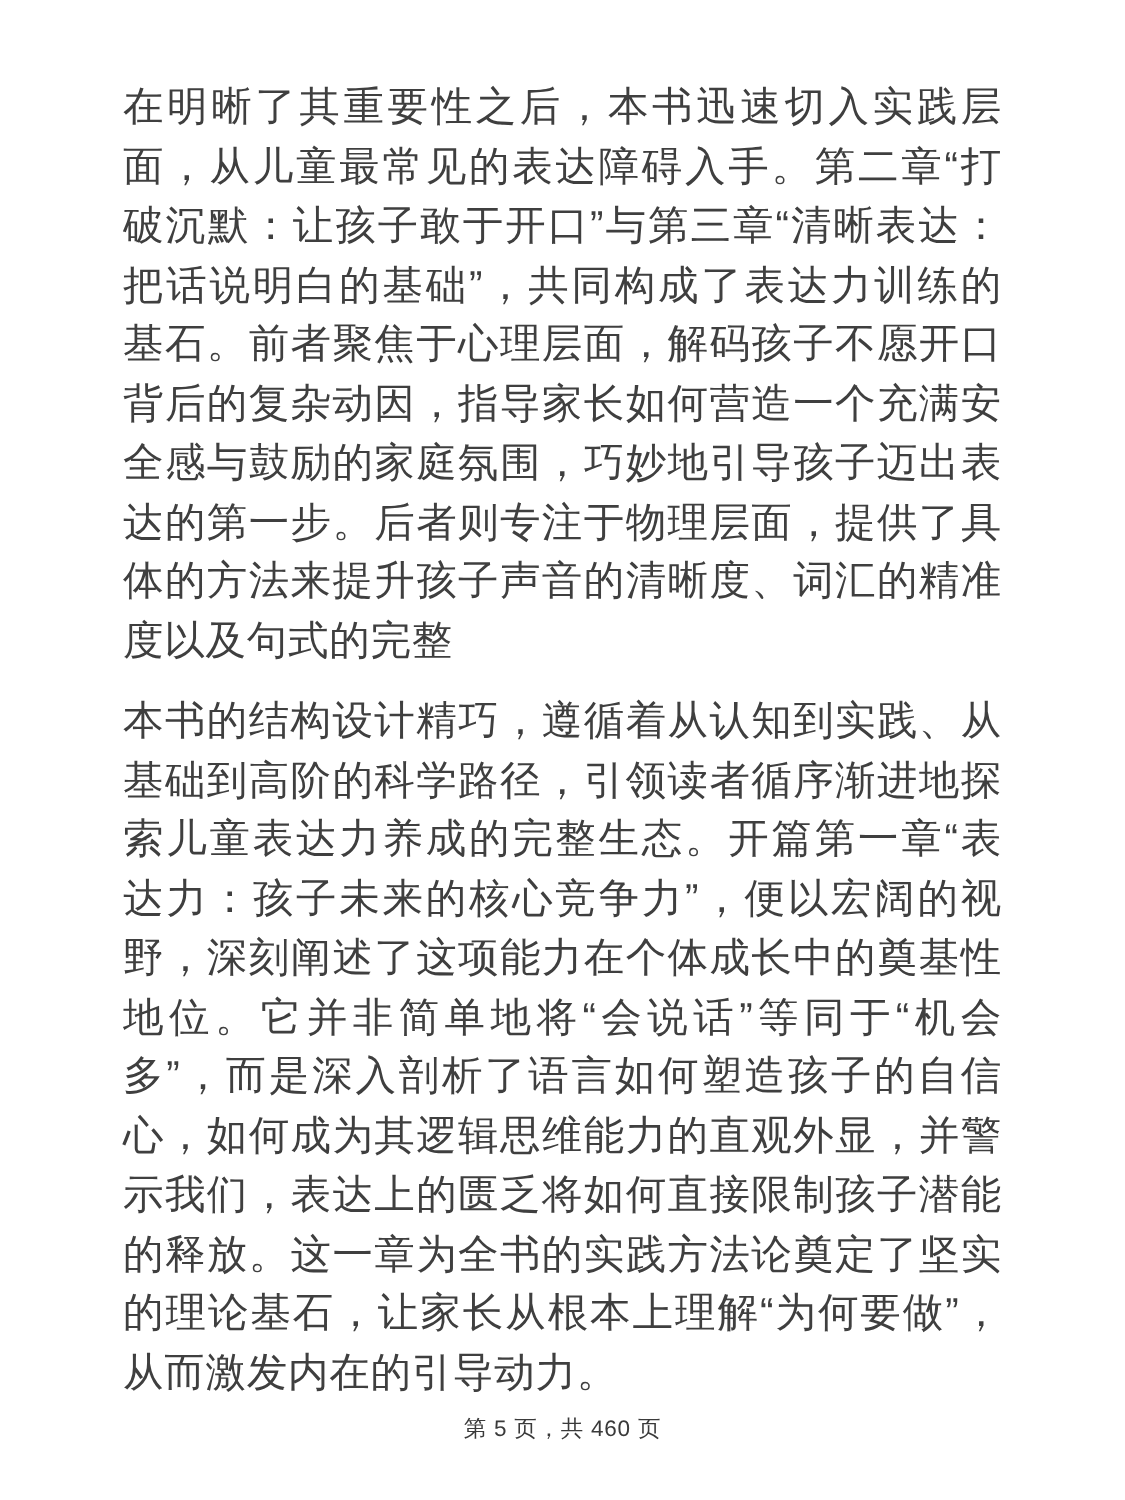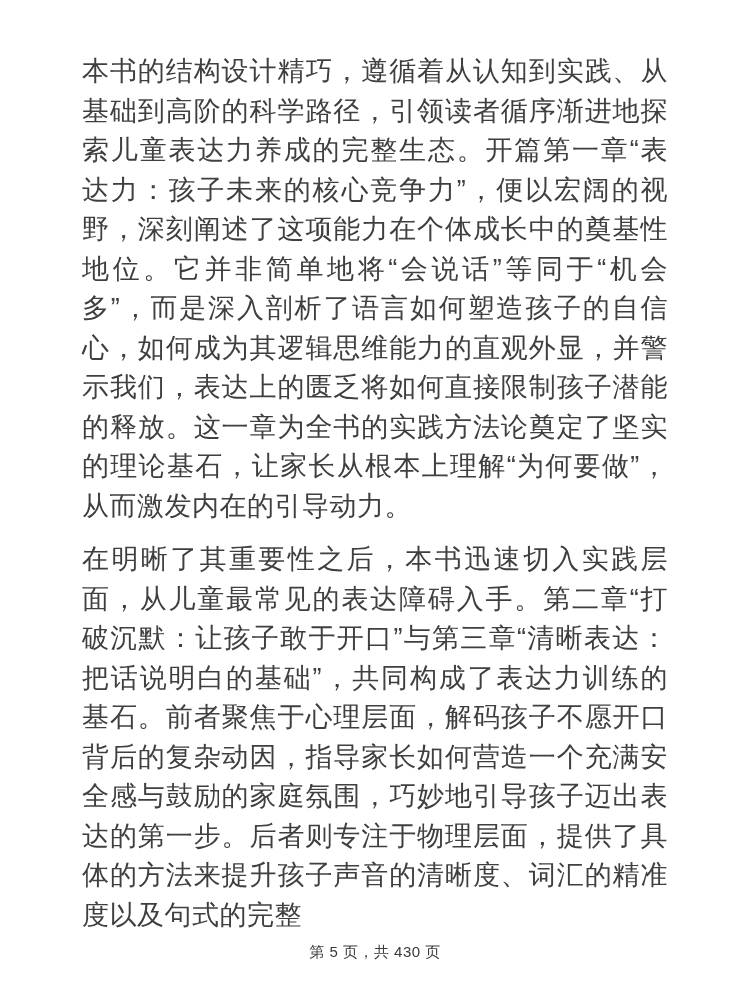--- a/index.html
+++ b/index.html
@@ -46,21 +46,21 @@
     color: #3a3a3a;
     letter-spacing: 0.5px;
   }
 </style>
 </head>
 <body>
 
 <div class="page">
 
   <div class="page-body">
+    <p class="body-paragraph">在明晰了其重要性之后，本书迅速切入实践层面，从儿童最常见的表达障碍入手。第二章“打破沉默：让孩子敢于开口”与第三章“清晰表达：把话说明白的基础”，共同构成了表达力训练的基石。前者聚焦于心理层面，解码孩子不愿开口背后的复杂动因，指导家长如何营造一个充满安全感与鼓励的家庭氛围，巧妙地引导孩子迈出表达的第一步。后者则专注于物理层面，提供了具体的方法来提升孩子声音的清晰度、词汇的精准度以及句式的完整</p>
     <p class="body-paragraph">本书的结构设计精巧，遵循着从认知到实践、从基础到高阶的科学路径，引领读者循序渐进地探索儿童表达力养成的完整生态。开篇第一章“表达力：孩子未来的核心竞争力”，便以宏阔的视野，深刻阐述了这项能力在个体成长中的奠基性地位。它并非简单地将“会说话”等同于“机会多”，而是深入剖析了语言如何塑造孩子的自信心，如何成为其逻辑思维能力的直观外显，并警示我们，表达上的匮乏将如何直接限制孩子潜能的释放。这一章为全书的实践方法论奠定了坚实的理论基石，让家长从根本上理解“为何要做”，从而激发内在的引导动力。</p>
-    <p class="body-paragraph">在明晰了其重要性之后，本书迅速切入实践层面，从儿童最常见的表达障碍入手。第二章“打破沉默：让孩子敢于开口”与第三章“清晰表达：把话说明白的基础”，共同构成了表达力训练的基石。前者聚焦于心理层面，解码孩子不愿开口背后的复杂动因，指导家长如何营造一个充满安全感与鼓励的家庭氛围，巧妙地引导孩子迈出表达的第一步。后者则专注于物理层面，提供了具体的方法来提升孩子声音的清晰度、词汇的精准度以及句式的完整</p>
   </div>
 
   <div class="page-footer">
-    <span class="page-number">第 5 页，共 430 页</span>
+    <span class="page-number">第 5 页，共 460 页</span>
   </div>
 
 </div>
 
 </body></html>

